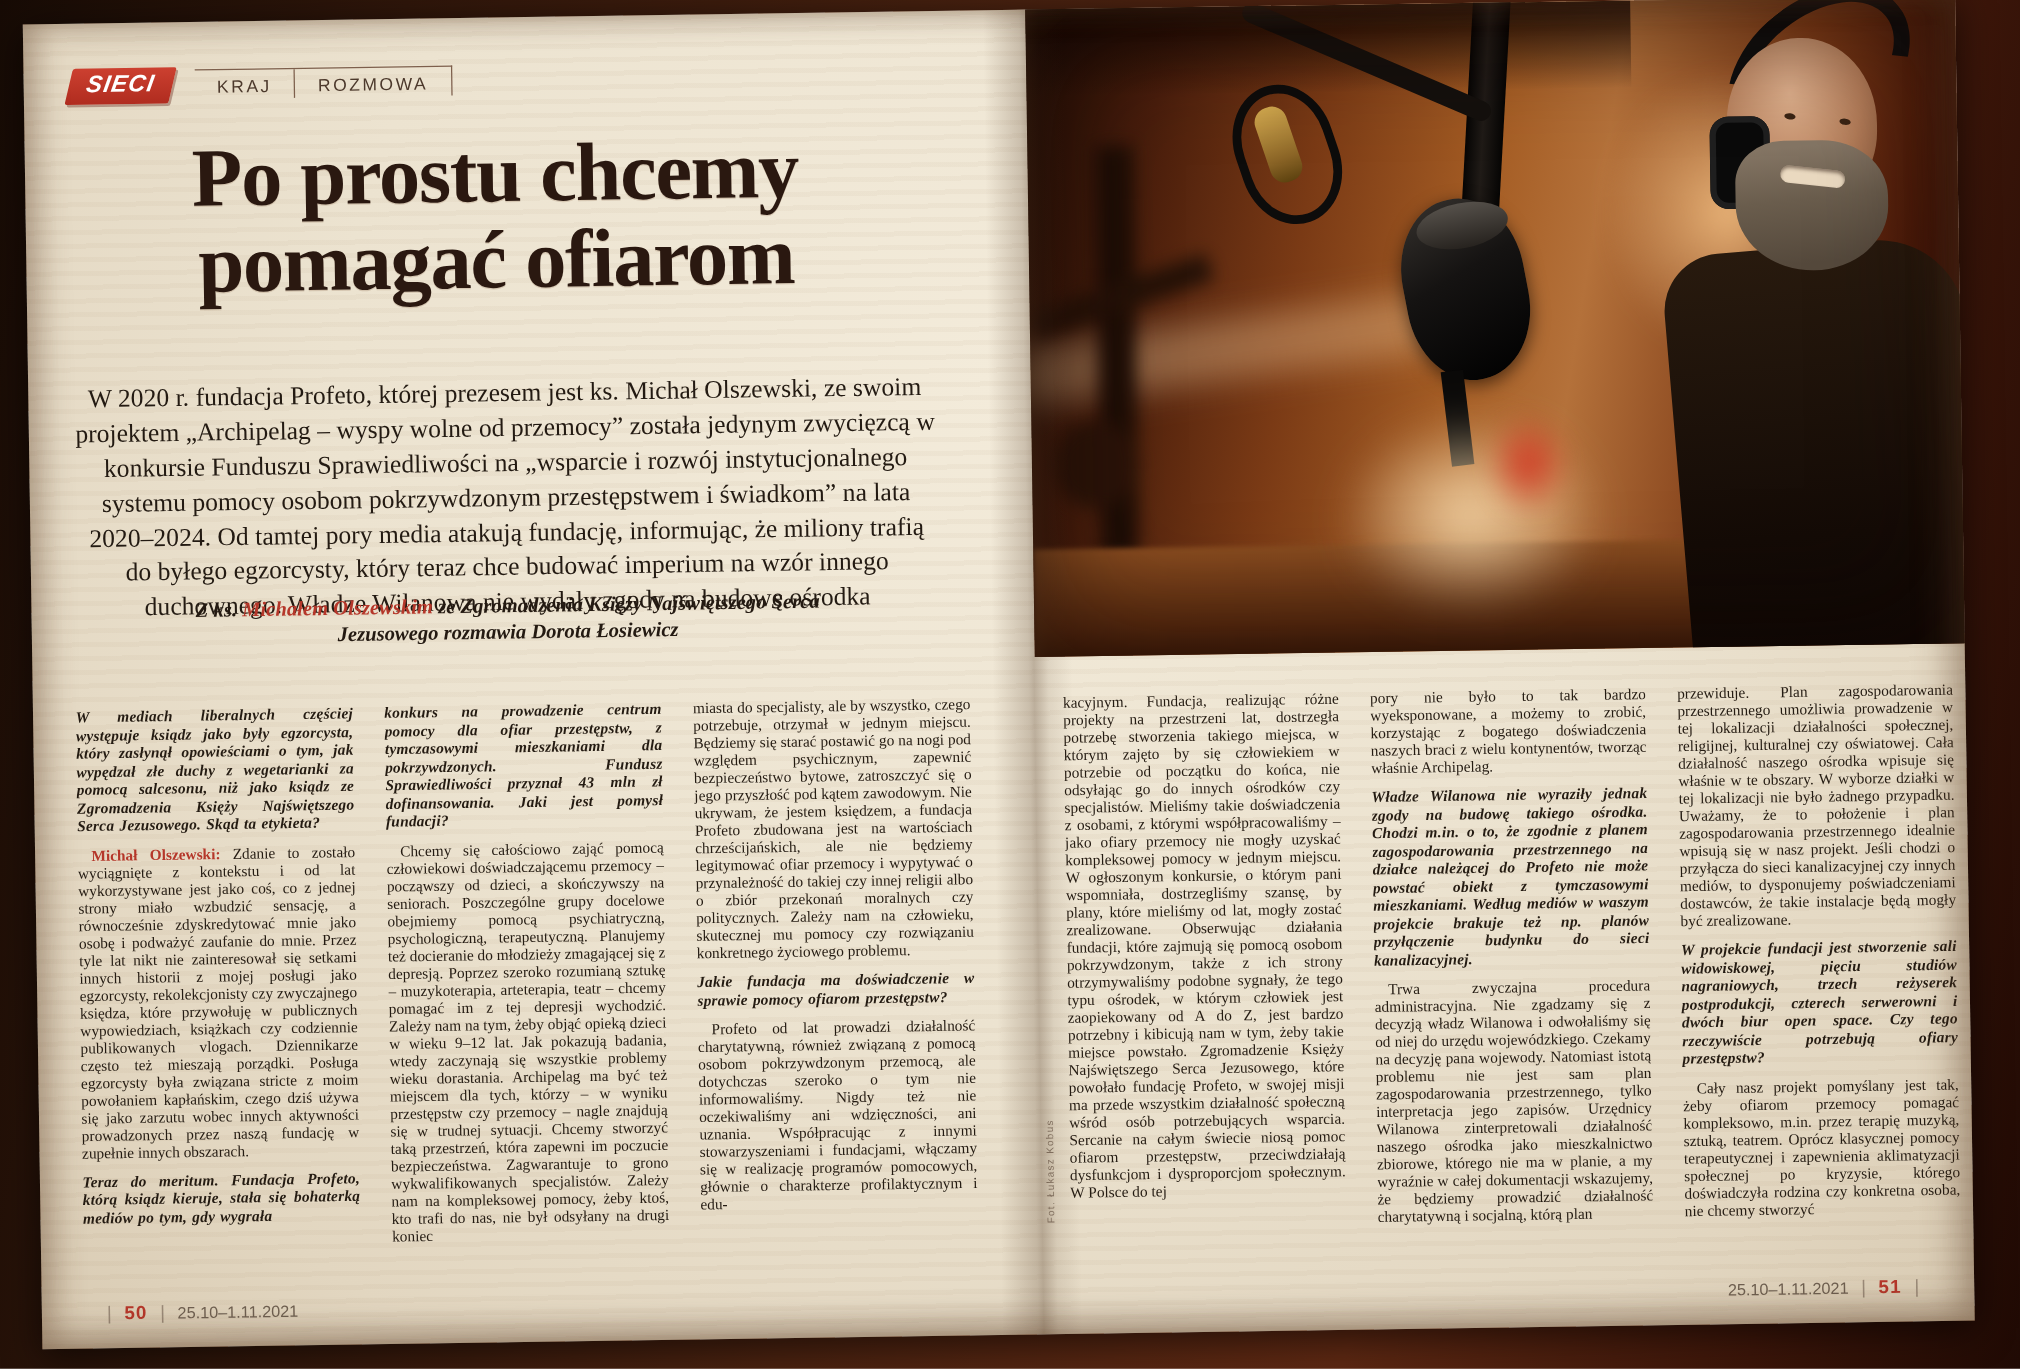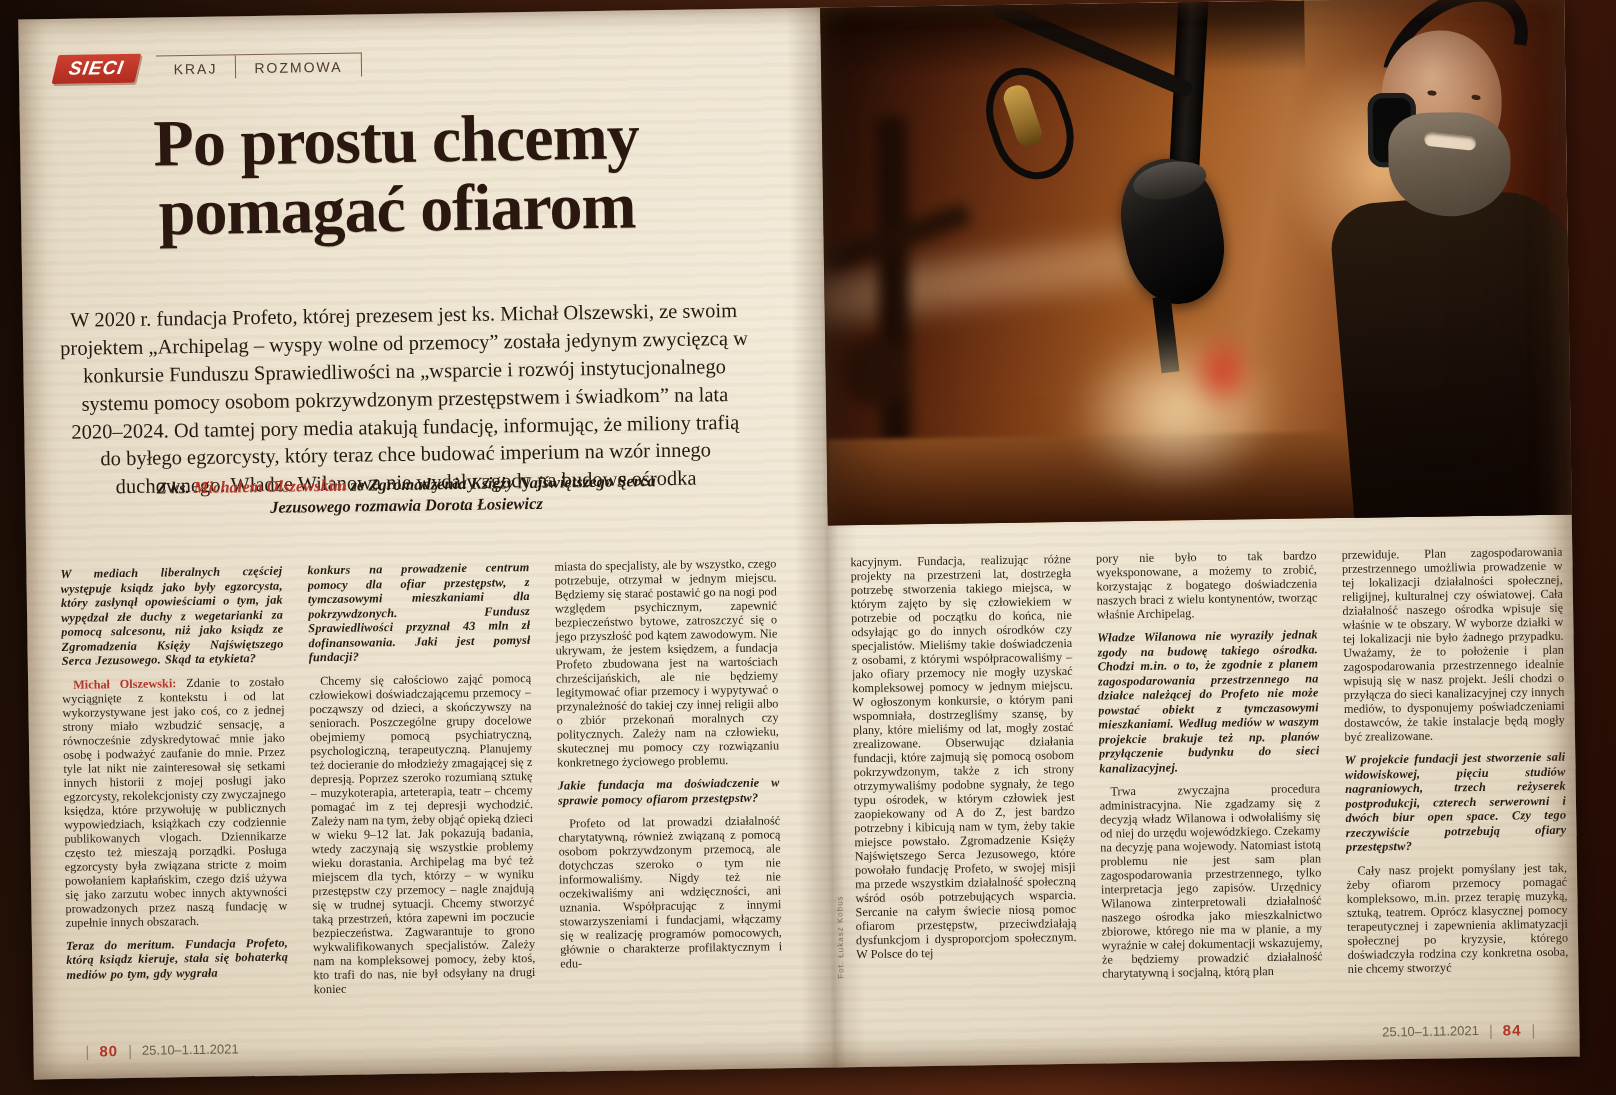--- a/index.html
+++ b/index.html
@@ -184,21 +184,21 @@
     </div>
     <div class="col">
       <p class="body noind">miasta do specjalisty, ale by wszystko, czego potrzebuje, otrzymał w jednym miejscu. Będziemy się starać postawić go na nogi pod względem psychicznym, zapewnić bezpieczeństwo bytowe, zatroszczyć się o jego przyszłość pod kątem zawodowym. Nie ukrywam, że jestem księdzem, a fundacja Profeto zbudowana jest na wartościach chrześcijańskich, ale nie będziemy legitymować ofiar przemocy i wypytywać o przynależność do takiej czy innej religii albo o zbiór przekonań moralnych czy politycznych. Zależy nam na człowieku, skutecznej mu pomocy czy rozwiązaniu konkretnego życiowego problemu.</p>
       <p class="q">Jakie fundacja ma doświadczenie w sprawie pomocy ofiarom przestępstw?</p>
       <p class="body">Profeto od lat prowadzi działalność charytatywną, również związaną z pomocą osobom pokrzywdzonym przemocą, ale dotychczas szeroko o tym nie informowaliśmy. Nigdy też nie oczekiwaliśmy ani wdzięczności, ani uznania. Współpracując z innymi stowarzyszeniami i fundacjami, włączamy się w realizację programów pomocowych, głównie o charakterze profilaktycznym i edu-</p>
     </div>
   </div>
 
   <div class="footer footer-left">
     <span class="bar">|</span>
-    <span class="pg">80</span>
+    <span class="pg">50</span>
     <span class="bar">|</span>
     <span>25.10–1.11.2021</span>
   </div>
 
   <div class="photo">
     <div class="ph-glow"></div>
     <div class="ph-ceiling"></div>
     <div class="ph-armstreak"></div>
     <div class="ph-pole"></div>
     <div class="ph-arm2"></div>
@@ -239,19 +239,19 @@
     <div class="col">
       <p class="body noind">przewiduje. Plan zagospodarowania przestrzennego umożliwia prowadzenie w tej lokalizacji działalności społecznej, religijnej, kulturalnej czy oświatowej. Cała działalność naszego ośrodka wpisuje się właśnie w te obszary. W wyborze działki w tej lokalizacji nie było żadnego przypadku. Uważamy, że to położenie i plan zagospodarowania przestrzennego idealnie wpisują się w nasz projekt. Jeśli chodzi o przyłącza do sieci kanalizacyjnej czy innych mediów, to dysponujemy poświadczeniami dostawców, że takie instalacje będą mogły być zrealizowane.</p>
       <p class="q">W projekcie fundacji jest stworzenie sali widowiskowej, pięciu studiów nagraniowych, trzech reżyserek postprodukcji, czterech serwerowni i dwóch biur open space. Czy tego rzeczywiście potrzebują ofiary przestępstw?</p>
       <p class="body">Cały nasz projekt pomyślany jest tak, żeby ofiarom przemocy pomagać kompleksowo, m.in. przez terapię muzyką, sztuką, teatrem. Oprócz klasycznej pomocy terapeutycznej i zapewnienia aklimatyzacji społecznej po kryzysie, którego doświadczyła rodzina czy konkretna osoba, nie chcemy stworzyć</p>
     </div>
   </div>
 
   <div class="footer footer-right">
     <span>25.10–1.11.2021</span>
     <span class="bar">|</span>
-    <span class="pg">84</span>
+    <span class="pg">51</span>
     <span class="bar">|</span>
   </div>
 
   <div class="gutter"></div>
   <div class="edge-shade"></div>
 </div>
 
 </body></html>

